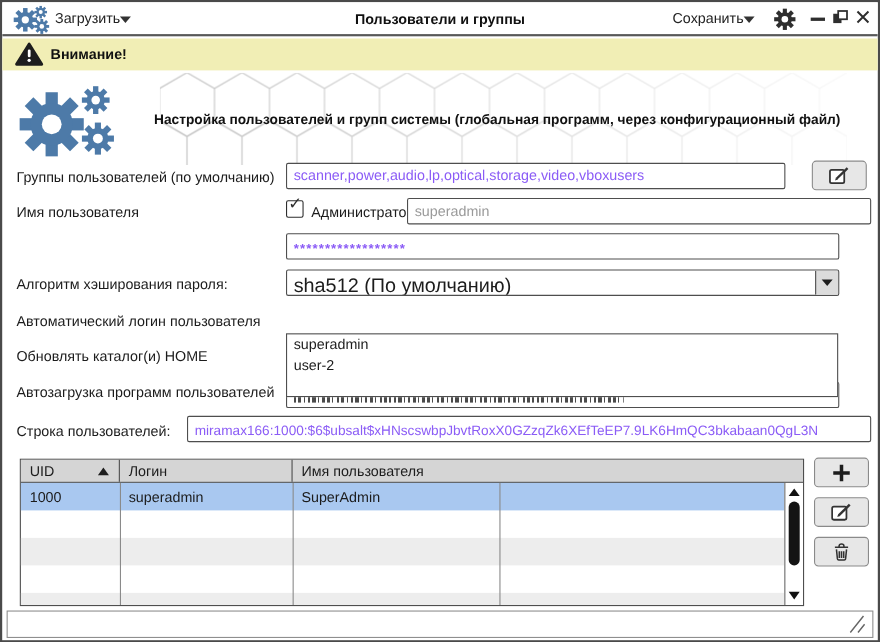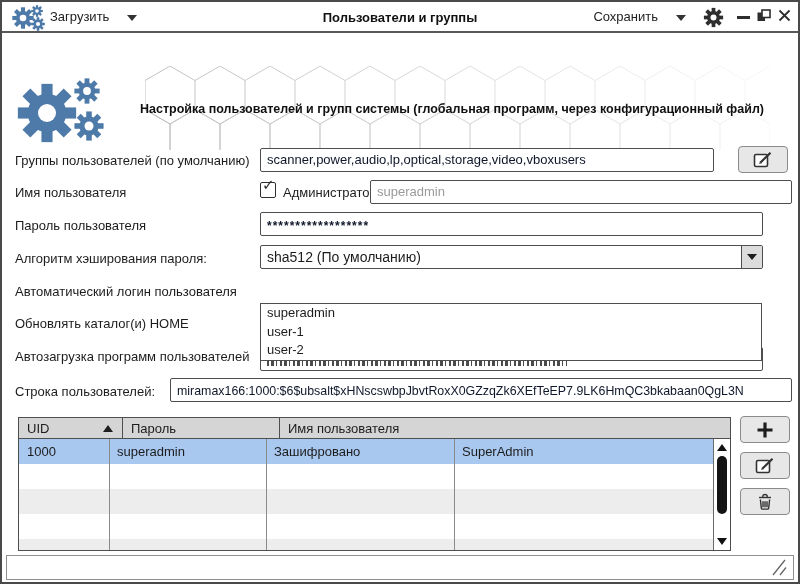--- a/index.html
+++ b/index.html
@@ -4,21 +4,21 @@
 <style>
   * { margin:0; padding:0; box-sizing:border-box; }
   body { background:#f2f2f2; font-family:"Liberation Sans", sans-serif; }
   #win {
     position:relative; width:800px; height:584px; background:#fff;
     border:2px solid #4a4a4a; overflow:hidden; color:#1c1c1c; font-size:13px;
   }
   
   .titlebar { position:absolute; left:0; top:0; width:100%; height:31px; background:#fff; border-bottom:2px solid #585858; }
   .app-icon { position:absolute; left:10px; top:3px; }
-  .tb-btn { position:absolute; top:7px; cursor:default; display:flex; align-items:center; gap:18px; font-size:13px; color:#222; }
+  .tb-btn { position:absolute; top:7px; cursor:default; display:flex; align-items:center; gap:0; font-size:13px; color:#222; }
   .load-btn { left:48px; }
   .save-btn { right:112px; }
   .caret-down { width:0; height:0; border-left:5px solid transparent; border-right:5px solid transparent; border-top:6px solid #333; margin-top:2px; }
   .win-title { position:absolute; left:0; right:0; top:8px; text-align:center; font-weight:700; font-size:13px; color:#111; }
   .gear-btn { position:absolute; right:74px; top:5px; }
   .min-btn { position:absolute; right:48px; top:14px; width:13px; height:3px; background:#2e2e2e; }
   .max-btn { position:absolute; right:27px; top:7px; }
   .close-btn { position:absolute; right:7px; top:7px; }
   
   .warnbar { position:absolute; left:0; top:33px; width:100%; height:29px; background:#f1eeb5; }
@@ -27,23 +27,23 @@
   
   .hexwrap { position:absolute; left:143px; top:64px; width:625px; height:84px;
     -webkit-mask-image:linear-gradient(to right, rgba(0,0,0,.9) 0%, rgba(0,0,0,.55) 45%, rgba(0,0,0,.10) 100%);
     mask-image:linear-gradient(to right, rgba(0,0,0,.9) 0%, rgba(0,0,0,.55) 45%, rgba(0,0,0,.10) 100%); }
   .big-gears { position:absolute; left:12px; top:76px; }
   .header-caption { position:absolute; left:104px; top:100px; width:692px; text-align:center;
     font-weight:700; font-size:12.5px; color:#111; white-space:nowrap; }
   
   .flabel { position:absolute; left:13px; font-size:13px; color:#1c1c1c; }
   .tinput { position:absolute; height:24px; background:#fff; border:1.5px solid #4e4e4e; border-radius:2px;
-    font-size:13px; color:#0f172a; padding:3px 6px 0 6px; white-space:nowrap; overflow:hidden; }
+    font-size:13px; color:#8b5cf6; padding:3px 6px 0 6px; white-space:nowrap; overflow:hidden; }
   .combo { position:absolute; height:24px; background:#fff; border:1.5px solid #4e4e4e; border-radius:2px;
-    font-size:14px; padding:3px 26px 0 6px; white-space:nowrap; overflow:hidden; }
+    font-size:18px; padding:3px 26px 0 6px; white-space:nowrap; overflow:hidden; }
   .combo-arrow { position:absolute; right:0; top:0; bottom:0; width:21px; background:#dcdcdc; border-left:1.5px solid #4e4e4e;
     display:flex; align-items:center; justify-content:center; }
   .combo-arrow i { width:0; height:0; border-left:5px solid transparent; border-right:5px solid transparent; border-top:6px solid #1e1e1e; }
   .sq-btn { position:absolute; width:50px; height:27px; background:#e7e7e7; border:1.5px solid #8a8a8a; border-radius:4px;
     display:flex; align-items:center; justify-content:center; cursor:default; }
   .checkbox { position:absolute; left:258px; top:180px; width:16px; height:16px; border:1.8px solid #2e2e2e; border-radius:2px; background:#fff; }
   .checkbox .mark { position:absolute; left:1px; top:-7px; font-family:"DejaVu Sans", sans-serif; font-weight:700; font-size:15px; color:#2e2e2e; }
   .ghost { color:#9a9a9a; }
   .stars { font-weight:700; letter-spacing:1px; font-size:12px; padding-top:6px; }
   .droplist { position:absolute; left:258px; top:301px; width:502px; height:58px; background:#fff; border:1.5px solid #4e4e4e; z-index:6; }
@@ -114,20 +114,28 @@
     <div class="min-btn"></div>
     <svg class="max-btn" width="14" height="13" viewBox="0 0 14 13">
       <rect x="0.5" y="3.5" width="7.5" height="8.5" fill="#2e2e2e"></rect>
       <rect x="5" y="1" width="8" height="7.5" fill="#ffffff" stroke="#2e2e2e" stroke-width="1.6"></rect>
     </svg>
     <svg class="close-btn" width="13" height="13" viewBox="0 0 13 13">
       <path d="M1.5,1.5 L11.5,11.5 M11.5,1.5 L1.5,11.5" stroke="#2e2e2e" stroke-width="1.8"></path>
     </svg>
   </div>
 
+  <div class="warnbar">
+    <svg class="warn-icon" width="27" height="23" viewBox="0 0 27 23">
+      <path d="M13.5,2 L25,20.5 H2 Z" fill="#1d1d1d" stroke="#1d1d1d" stroke-width="2.5" stroke-linejoin="round"></path>
+      <rect x="12.3" y="7" width="2.5" height="7" rx="1.2" fill="#ffffff"></rect>
+      <circle cx="13.5" cy="16.8" r="1.5" fill="#ffffff"></circle>
+    </svg>
+    <div class="warn-text">Внимание!</div>
+  </div>
 
   <svg class="hexwrap" width="625" height="84">
     <defs>
       <pattern id="hexpat" width="50" height="87" patternUnits="userSpaceOnUse">
         <g fill="none" stroke="#b9b9b9" stroke-width="1">
           <path d="M25,0 L50,14.5 L50,43.5 L25,58 L0,43.5 L0,14.5 Z"></path>
           <path d="M50,43.5 L75,58 L75,87 L50,101.5 L25,87 L25,58 Z"></path>
           <path d="M0,43.5 L25,58 L25,87 L0,101.5 L-25,87 L-25,58 Z"></path>
         </g>
       </pattern>
@@ -151,21 +159,20 @@
     </svg>
   </div>
 
   <div class="flabel" style="top:183px">Имя пользователя</div>
   <div class="checkbox">
     <span class="mark">✓</span>
   </div>
   <div class="flabel" style="left:281px; top:183px">Администратор</div>
   <div class="tinput ghost" style="left:368px; top:178px; width:422px">superadmin</div>
 
-  <div class="flabel" style="top:216px">Пароль пользователя</div>
   <div class="tinput stars" style="left:258px; top:210px; width:503px">******************</div>
 
   <div class="flabel" style="top:249px">Алгоритм хэширования пароля:</div>
   <div class="combo" style="left:258px; top:243px; width:503px">
     <span>sha512 (По умолчанию)</span>
     <span class="combo-arrow">
         <i></i>
       </span>
   </div>
 
@@ -173,42 +180,40 @@
 
   <div class="flabel" style="top:347px">Автозагрузка программ пользователей</div>
   <div class="flabel" style="top:314px">Обновлять каталог(и) HOME</div>
 
   <div class="clip-input">
     <div class="clip-dashes"></div>
   </div>
 
   <div class="droplist">
     <div class="opt">superadmin</div>
-    <div class="opt">user-1</div>
     <div class="opt">user-2</div>
   </div>
 
   <div class="flabel" style="top:382px">Строка пользователей:</div>
   <div class="tinput" style="left:168px; top:376px; width:622px; font-size:12.4px; padding-top:5px">miramax166:1000:$6$ubsalt$xHNscswbpJbvtRoxX0GZzqZk6XEfTeEP7.9LK6HmQC3bkabaan0QgL3N</div>
 
   <div class="usertable">
     <div class="thead">
-      <div class="th" style="width:104px">
+      <div class="th" style="width:90px">
         <span>UID</span>
         <span class="sort-asc"></span>
       </div>
-      <div class="th" style="width:157px">Пароль</div>
+      <div class="th" style="width:157px">Логин</div>
       <div class="th" style="flex:1">Имя пользователя</div>
     </div>
 
     <div class="tbody">
       <div class="trow row-sel" style="top:0">
         <div class="td" style="width:90px">1000</div>
         <div class="td" style="width:157px">superadmin</div>
-        <div class="td" style="width:188px">Зашифровано</div>
         <div class="td" style="flex:1">SuperAdmin</div>
       </div>
       <div class="trow" style="top:25px"></div>
       <div class="trow row-alt" style="top:50px"></div>
       <div class="trow" style="top:75px"></div>
       <div class="trow row-alt" style="top:100px; height:11px"></div>
     </div>
 
     <div class="colsep" style="left:90px"></div>
     <div class="colsep" style="left:247px"></div>

